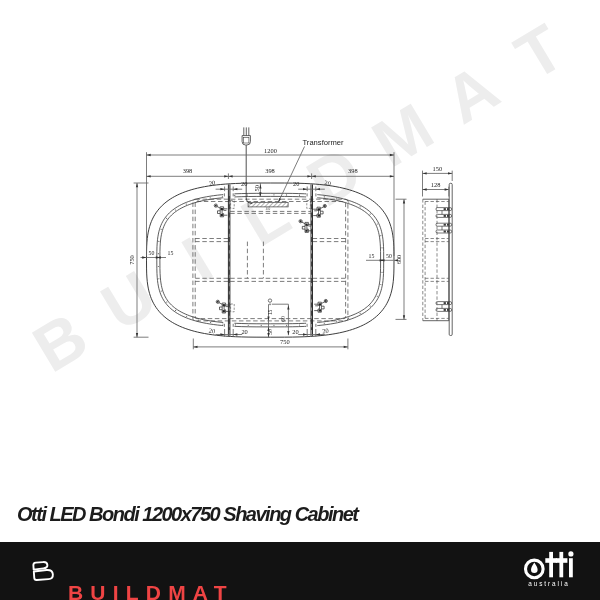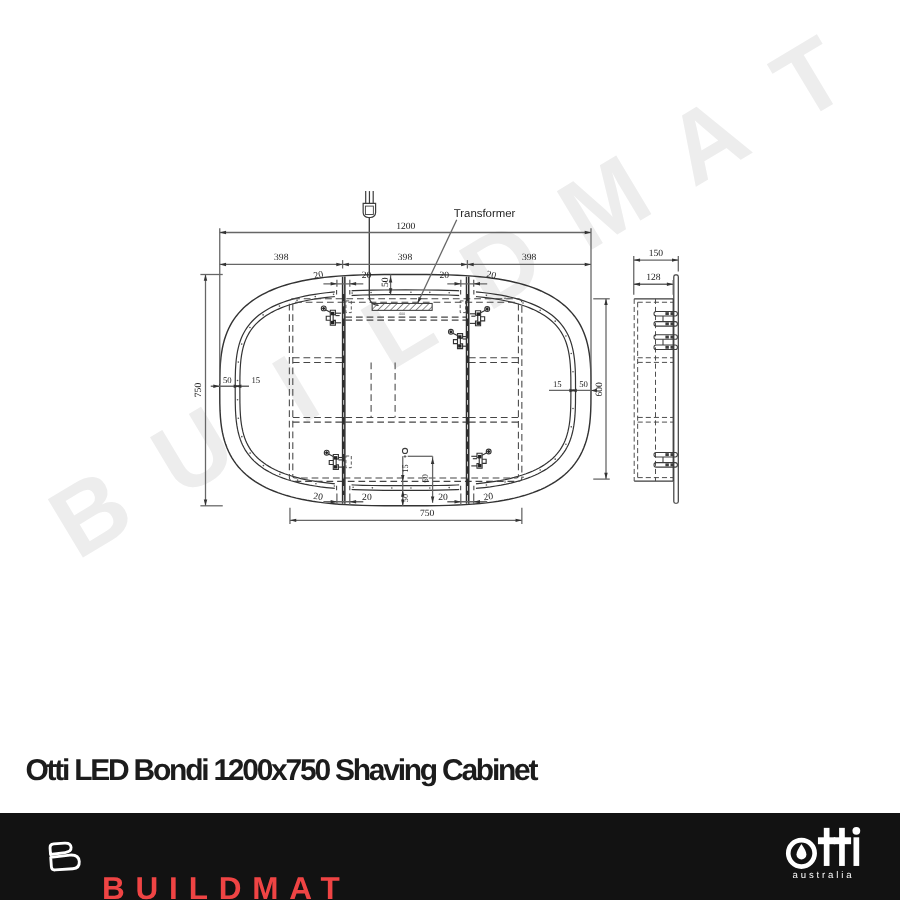--- a/index.html
+++ b/index.html
@@ -383,21 +383,21 @@
       <text x="271.9" y="312.4" transform="rotate(-90 271.9 312.4)" font-size="5.6" text-anchor="middle">15</text>
       <text x="272.3" y="332" transform="rotate(-90 272.3 332)" font-size="5.6" text-anchor="middle">50</text>
       <text x="285.2" y="318.9" transform="rotate(-90 285.2 318.9)" font-size="5.6" text-anchor="middle">60</text>
       <text x="284.8" y="344.3" text-anchor="middle">750</text>
       <text x="302.5" y="144.5" text-anchor="start" font-family="Liberation Sans, sans-serif" font-size="7.6">Transformer</text>
       <text x="437.3" y="170.7" text-anchor="middle">150</text>
       <text x="435.6" y="186.8" text-anchor="middle">128</text>
     </g>
 </svg>
 
-<div style="position:absolute;left:17px;top:503px;font-size:20px;font-weight:700;color:#1c1c1c;letter-spacing:-1.5px;">Otti LED Bondi 1200x750 Shaving Cabinet</div>
+<div style="position:absolute;left:17px;top:503px;font-size:20px;font-weight:700;color:#1c1c1c;letter-spacing:-1.5px;font-style:italic;">Otti LED Bondi 1200x750 Shaving Cabinet</div>
 
 <div style="position:absolute;left:0;top:542px;width:600px;height:58px;background:#121212;"></div>
 
 <svg style="position:absolute;left:29px;top:556px" width="30" height="28" viewBox="0 0 30 28">
 <g stroke="#fff" stroke-width="1.9" fill="none" stroke-linejoin="round" transform="rotate(-4 14 15)">
 <path d="M 4.8 13 L 4.8 8.6 Q 4.8 6.1 7.4 6.1 L 14.6 6.1 Q 18.8 6.1 18.8 9.3 Q 18.8 12.2 14.6 12.4 L 4.8 13 Z"></path>
 <path d="M 4.8 14.9 L 17.6 14.3 Q 23.6 14.3 23.6 19 Q 23.6 23.5 18.9 23.5 L 7.2 23.5 Q 4.8 23.5 4.8 21.2 L 4.8 14.9 Z"></path>
 </g>
 </svg>
 

